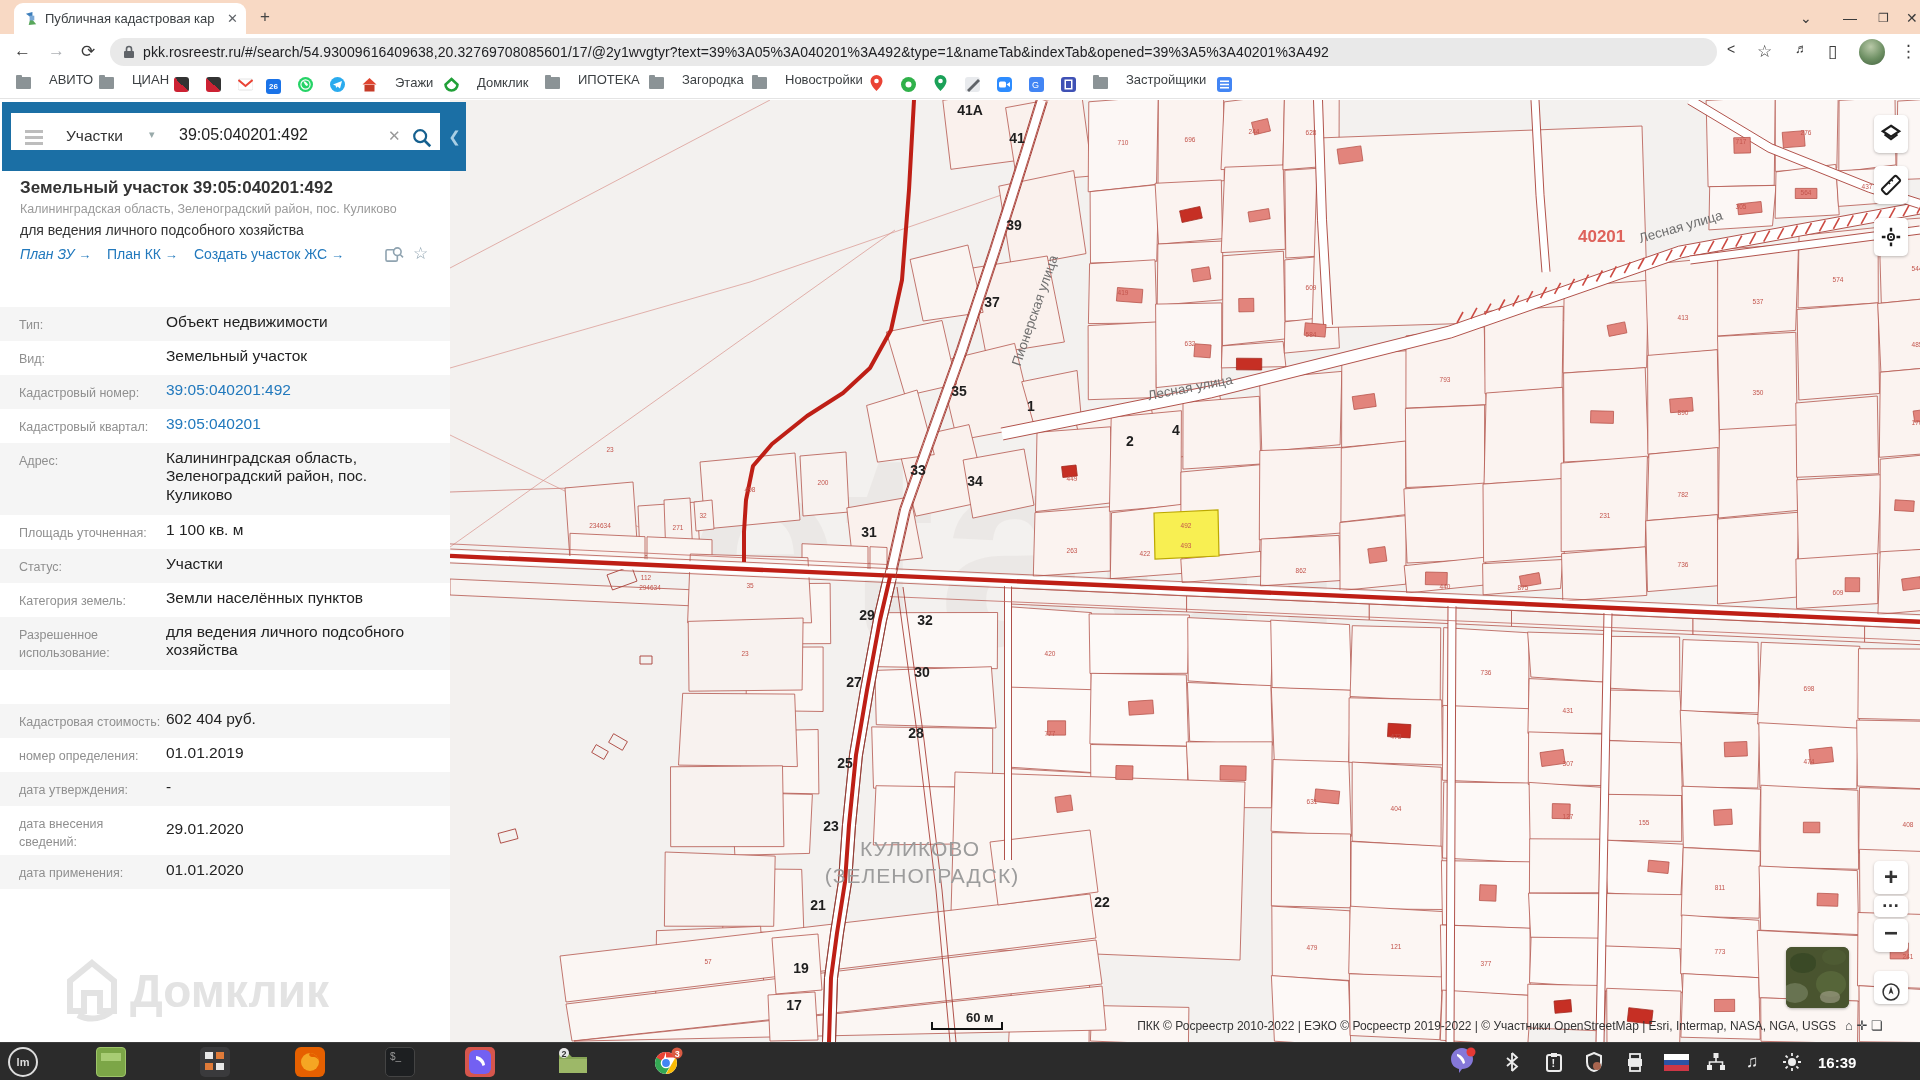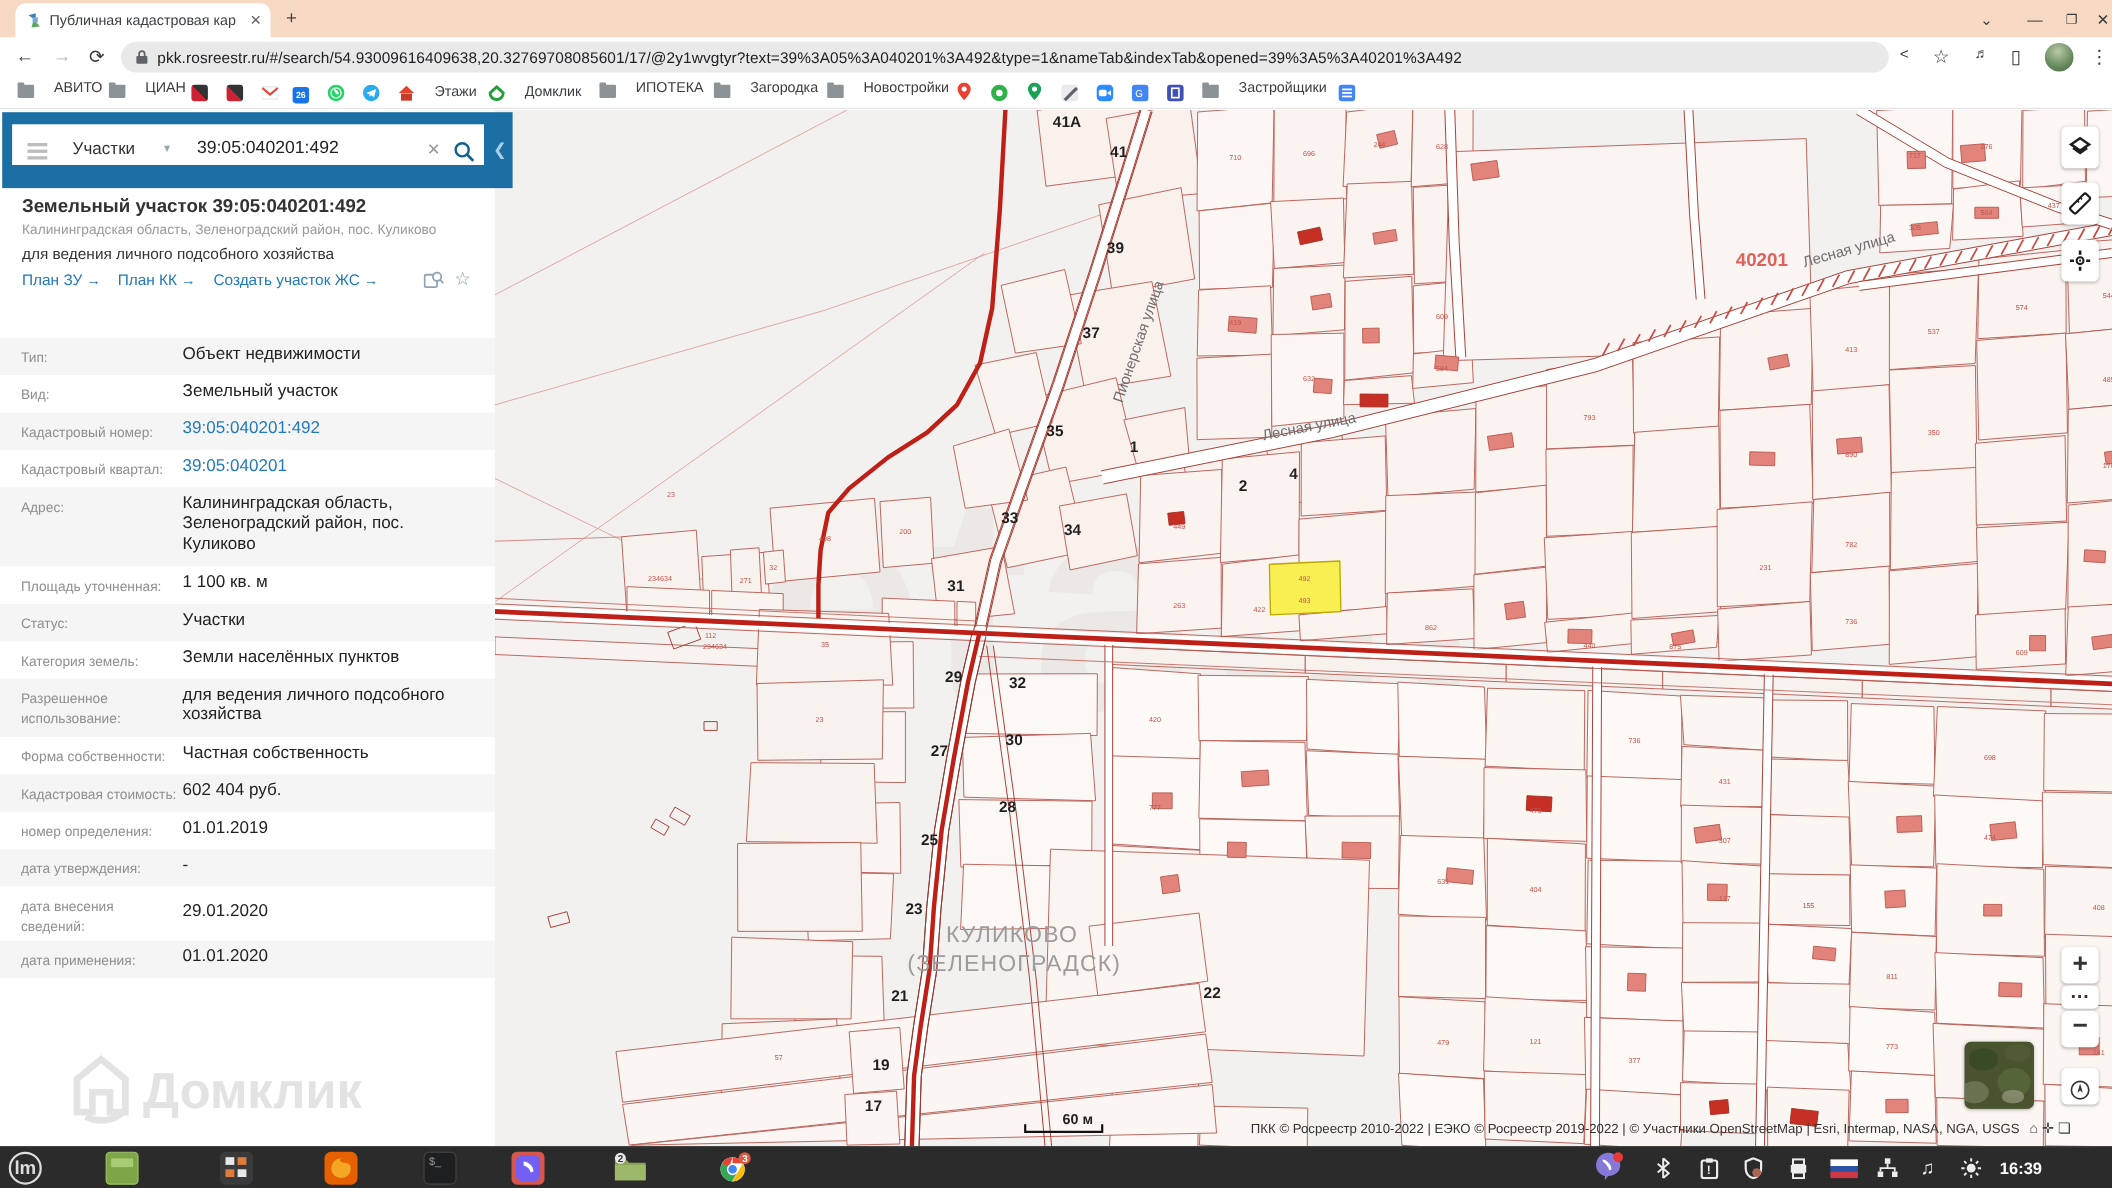--- a/index.html
+++ b/index.html
@@ -643,21 +643,21 @@
             <circle cx="10" cy="10" r="6.5" fill="none" stroke="#15608F" stroke-width="2.4"></circle>
             <path d="M15 15 L21 21" stroke="#15608F" stroke-width="2.8"></path>
           </svg>
       </div>
       <div id="collapse">❮</div>
     </div>
 
     <div id="ttl1">Земельный участок 39:05:040201:492</div>
     <div id="ttl2">Калининградская область, Зеленоградский район, пос. Куликово</div>
     <div id="ttl3">для ведения личного подсобного хозяйства</div>
-    <div class="plink" style="left:20px;">План ЗУ <span style="font-size:13px;">→</span></div>
+    <div class="plink" style="left:20px;font-style:italic;">План ЗУ <span style="font-size:13px;">→</span></div>
     <div class="plink" style="left:107px;">План КК <span style="font-size:13px;">→</span></div>
     <div class="plink" style="left:194px;">Создать участок ЖС <span style="font-size:13px;">→</span></div>
     <div class="plink" style="left:385px; color:#8FA3B0;"><svg width="19" height="17" viewBox="0 0 20 18">
           <rect x="1" y="4" width="12" height="12" rx="1.5" fill="none" stroke="#8FA3B0" stroke-width="1.7"></rect>
           <circle cx="13" cy="6" r="4" fill="#fff" stroke="#8FA3B0" stroke-width="1.7"></circle>
           <path d="M16 9 L19 12" stroke="#8FA3B0" stroke-width="1.7"></path>
         </svg></div>
     <div class="plink" style="left:413px; color:#8FA3B0; font-size:17px; top:143px;">☆</div>
 
 
@@ -690,24 +690,20 @@
         <div class="val">Участки</div>
       </div>
     <div class="row" style="top:483px; height:34px;">
         <div class="lab">Категория земель:</div>
         <div class="val">Земли населённых пунктов</div>
       </div>
     <div class="row rg" style="top:517px; height:53px;">
         <div class="lab">Разрешенное использование:</div>
         <div class="val">для ведения личного подсобного хозяйства</div>
       </div>
-    <div class="row" style="top:570px; height:34px;">
-        <div class="lab">Форма собственности:</div>
-        <div class="val">Частная собственность</div>
-      </div>
     <div class="row rg" style="top:604px; height:34px;">
         <div class="lab">Кадастровая стоимость:</div>
         <div class="val">602 404 руб.</div>
       </div>
     <div class="row" style="top:638px; height:34px;">
         <div class="lab">номер определения:</div>
         <div class="val">01.01.2019</div>
       </div>
     <div class="row rg" style="top:672px; height:34px;">
         <div class="lab">дата утверждения:</div>
@@ -723,21 +719,21 @@
       </div>
 
     <svg id="dklogo" viewBox="0 0 350 70">
       <path d="M28 8 L50 26 V56 H36 V38 H20 V56 H6 V26 Z" fill="none" stroke="#E3E3E3" stroke-width="6"></path>
       <path d="M14 60 a30 30 0 0 0 36 -6" fill="none" stroke="#E3E3E3" stroke-width="6"></path>
       <text x="66" y="52" font-size="46" font-weight="bold" fill="#E3E3E3" font-family="Liberation Sans,sans-serif">Домклик</text>
     </svg>
   </div>
 
   <div id="taskbar">
-    <div class="tk" style="left:8px; border:2px solid #DDD; border-radius:50%; color:#DDD; font-size:17px; text-align:center; line-height:26px; font-weight:bold;">lm</div>
+    <div class="tk" style="left:8px; border:2px solid #DDD; border-radius:50%; color:#DDD; font-size:11px; text-align:center; line-height:26px; font-weight:bold;">lm</div>
     <div class="tk" style="left:96px; background:#7CA647; border:1px solid #9ec46a;">
         <div style="margin:5px 4px 0 4px; height:8px; background:#A8CC74;"></div>
       </div>
     <div class="tk" style="left:200px; background:#3a3a3c; border-radius:5px;"><svg width="30" height="30" viewBox="0 0 30 30">
           <rect x="5" y="5" width="8" height="7" fill="#E8E8E8"></rect>
           <rect x="16" y="5" width="8" height="7" fill="#E07B39"></rect>
           <rect x="5" y="16" width="8" height="7" fill="#E07B39"></rect>
           <rect x="16" y="16" width="8" height="7" fill="#E8E8E8"></rect>
         </svg></div>
     <div class="tk" style="left:295px; background:#E66000; border-radius:6px;"><svg width="30" height="30" viewBox="0 0 30 30">

